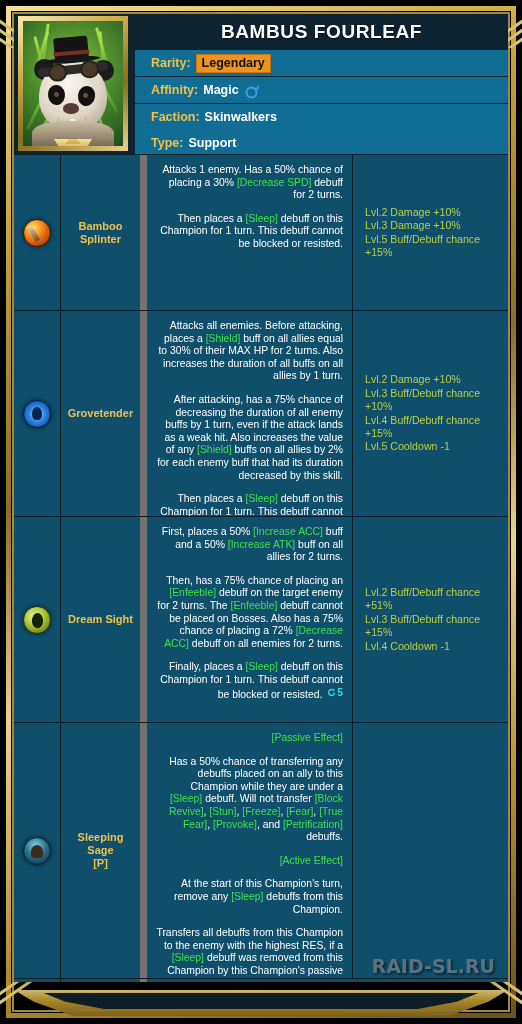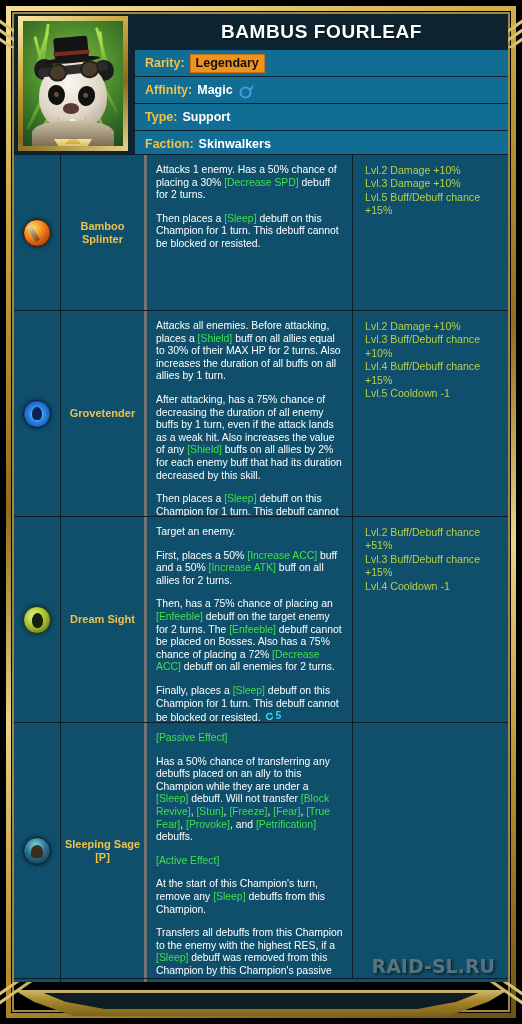--- a/index.html
+++ b/index.html
@@ -125,21 +125,21 @@
 
   .info{flex:1;display:flex;flex-direction:column;padding-left:3px;}
   .champ-name{
     height:36px;line-height:36px;text-align:center;color:#ffffff;
     font-size:19px;font-weight:bold;letter-spacing:.6px;
     background:#0d2430;
     text-shadow:0 1px 2px rgba(0,0,0,.6);
   }
   .info-row{
     height:26px;line-height:26px;background:#126d94;margin-bottom:0;
-    padding-left:10px;font-size:12.5px;color:#ffffff;font-weight:bold;
+    padding-left:16px;font-size:12.5px;color:#ffffff;font-weight:bold;
     border-bottom:1px solid #0d2430;display:flex;align-items:center;
   }
   .info-row .lab{color:#f0c14a;font-weight:bold;margin-right:5px;}
   .rarity-badge{
     background:#f0931e;color:#101010;font-weight:bold;
     padding:1px 5px;border:1px solid #c57411;font-size:12.5px;line-height:15px;
   }
   .aff-icon{
     display:inline-block;width:16px;height:16px;margin-left:6px;vertical-align:middle;
   }
@@ -147,32 +147,32 @@
   
   .skill{display:flex;border-top:1px solid #0a1d27;position:relative;}
   .skill + .skill{border-top:1px solid #0a1d27;}
   .col-icon{
     flex:0 0 46px;background:#0f4f6b;display:flex;align-items:center;justify-content:center;
     border-right:1px solid #0a1d27;
   }
   .col-name{
     flex:0 0 86px;background:#0f4f6b;display:flex;align-items:center;justify-content:center;
     color:#f0c14a;font-size:11px;font-weight:bold;text-align:center;line-height:13px;
-    border-right:3px solid #737373;padding:0 3px;box-sizing:border-box;
+    border-right:7px solid #737373;padding:0 3px;box-sizing:border-box;
   }
   .col-desc{
     flex:0 0 206px;background:#0f4f6b;color:#ffffff;font-size:10.4px;line-height:12.6px;
     padding:9px 9px 9px 9px;box-sizing:border-box;border-right:1px solid #0a1d27;
   }
   .col-up{
     flex:1;background:#0f4f6b;color:#b7cf46;font-size:10.6px;line-height:13.4px;
-    padding:9px 9px 9px 12px;box-sizing:border-box;display:flex;
+    padding:9px 9px 9px 12px;box-sizing:border-box;display:flex;align-items:center;
   }
   .col-up ul{margin:0;padding:0;list-style:none;}
-  .desc-p{margin:0 0 11px 0;}
+  .desc-p{margin:0 0 11px 0;text-align:right;}
   .desc-p:last-child{margin-bottom:0;}
   .eff{color:#3fe04a;}
   .cd{
     display:inline-flex;align-items:center;color:#35d5ea;font-size:10.4px;font-weight:bold;
     margin-left:2px;vertical-align:baseline;
   }
   .cd svg{margin-right:1px;}
 
   
   .sk-icon{width:26px;height:26px;border-radius:50%;position:relative;box-shadow:0 0 4px rgba(0,0,0,.6);}
@@ -272,28 +272,28 @@
           <span class="lab">Affinity:</span>
           <span>Magic</span>
           <span class="aff-icon">
             <svg width="16" height="16" viewBox="0 0 16 16">
               <circle cx="6.5" cy="9.5" r="5" fill="none" stroke="#3aa0e8" stroke-width="2"></circle>
               <path d="M9.5 7 L14.5 1.5 L13.5 6.5 Z" fill="#3aa0e8"></path>
             </svg>
           </span>
         </div>
 
+        <div class="info-row" style="border-bottom:none;">
+          <span class="lab">Faction:</span>
+          <span>Skinwalkers</span>
+        </div>
+
         <div class="info-row">
           <span class="lab">Type:</span>
           <span>Support</span>
-        </div>
-
-        <div class="info-row" style="border-bottom:none;">
-          <span class="lab">Faction:</span>
-          <span>Skinwalkers</span>
         </div>
       </div>
     </div>
 
     <div id="skills-container">
         <div class="skill" style="height: 155px;">
           <div class="col-icon">
             <div class="sk-icon ic-bamboo"></div>
           </div>
           <div class="col-name">Bamboo<br>Splinter</div>
@@ -333,21 +333,20 @@
               <li>Lvl.5 Cooldown -1</li>
             </ul>
           </div>
         </div>
         <div class="skill" style="height: 205px;">
           <div class="col-icon">
             <div class="sk-icon ic-dream"></div>
           </div>
           <div class="col-name">Dream Sight</div>
           <div class="col-desc">
-            <p class="desc-p"><span>Target an enemy.</span></p>
             <p class="desc-p"><span>First, places a 50% </span><span class="eff">[Increase ACC]</span><span> buff and a 50% </span><span class="eff">[Increase ATK]</span><span> buff on all allies for 2 turns.</span></p>
             <p class="desc-p"><span>Then, has a 75% chance of placing an </span><span class="eff">[Enfeeble]</span><span> debuff on the target enemy for 2 turns. The </span><span class="eff">[Enfeeble]</span><span> debuff cannot be placed on Bosses. Also has a 75% chance of placing a 72% </span><span class="eff">[Decrease ACC]</span><span> debuff on all enemies for 2 turns.</span></p>
             <p class="desc-p"><span>Finally, places a </span><span class="eff">[Sleep]</span><span> debuff on this Champion for 1 turn. This debuff cannot be blocked or resisted. </span><span class="cd">
                 <svg width="9" height="9" viewBox="0 0 12 12">
                   <path d="M10 6a4 4 0 1 1-1.3-3" fill="none" stroke="#35d5ea" stroke-width="2"></path>
                   <path d="M9.2 0.6 L10.4 3.6 L7.2 3.4 Z" fill="#35d5ea"></path>
                 </svg>
                 <span>5</span>
               </span></p>
           </div>

